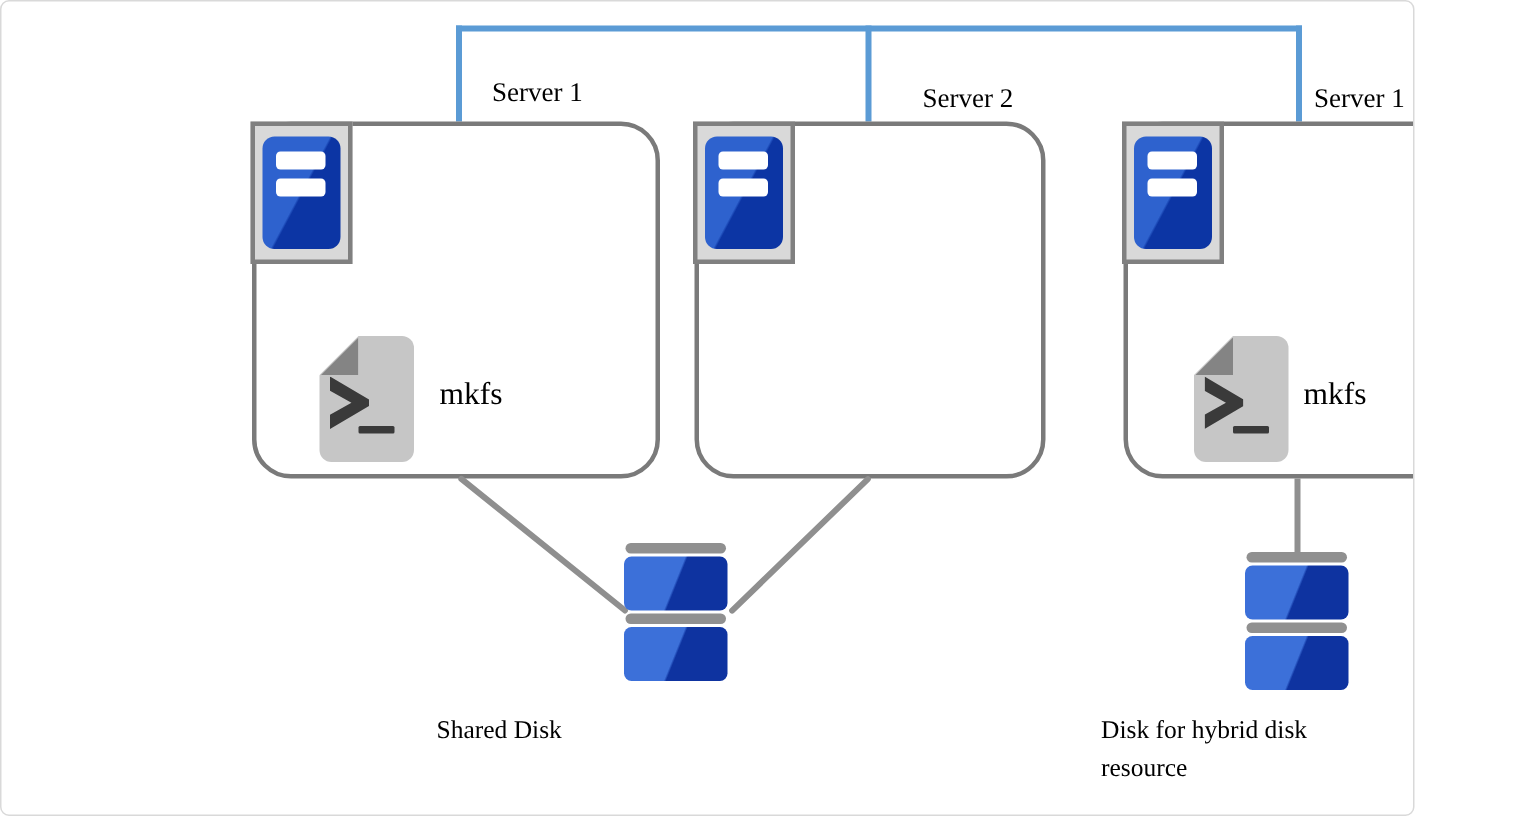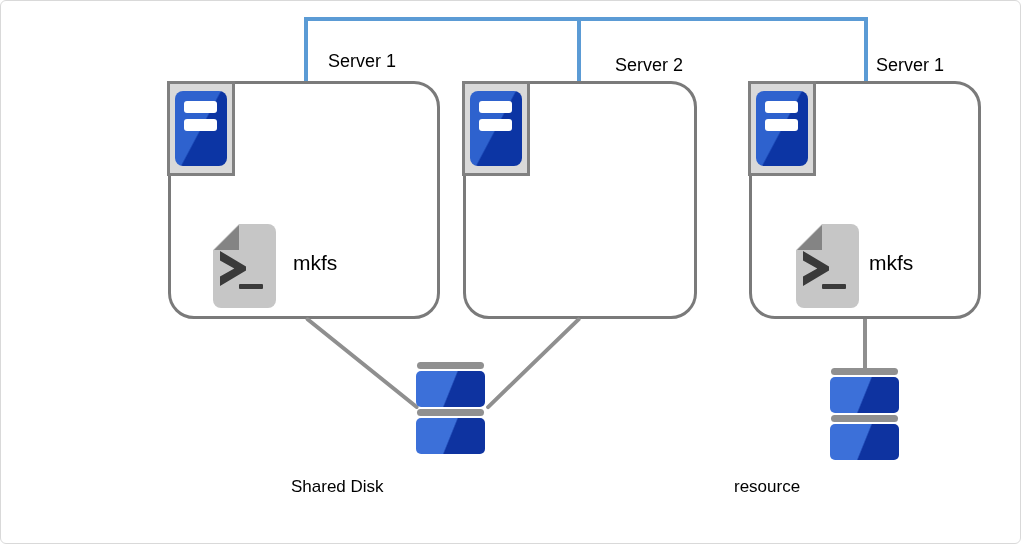--- a/index.html
+++ b/index.html
@@ -1,24 +1,24 @@
 <!DOCTYPE html>
 <html style="--connector-blue: #5B9BD5; --box-border-gray: #7A7A7A; --link-gray: #8F8F8F; --canvas-border: #D9D9D9; --icon-frame-bg: #D9D9D9; --icon-frame-border: #808080; --tower-blue-light: #2E62CE; --tower-blue-dark: #0C35A4; --disk-blue-light: #3C70D9; --disk-blue-dark: #0E33A0; --disk-cap-gray: #909090; --page-gray: #C6C6C6; --page-fold-gray: #848484; --glyph-dark: #3A3A3A; --text-black: #000000;"><head>
 <meta charset="utf-8">
 <style>
   html,body { margin:0; padding:0; background:#ffffff; }
   .canvas {
     position:relative;
-    width:1021px; height:544px;
+    width:943px; height:544px;
     box-sizing:border-box;
     background:#ffffff;
     border:1px solid var(--canvas-border,#D9D9D9);
     border-radius:6px;
     overflow:hidden;
-    font-family:Liberation Sans, sans-serif;
+    font-family:Liberation Serif, serif;
     color:var(--text-black,#000);
   }
 
   
   .blue-h,.blue-v { position:absolute; background:var(--connector-blue,#5B9BD5); }
   .blue-h { left:303px; top:16px; width:564px; height:4px; }
   .blue-v { top:16px; width:4px; height:64px; }
   .v1 { left:303px; } .v2 { left:576px; } .v3 { left:863px; }
 
   
@@ -164,16 +164,17 @@
     <div class="cap"></div>
     <div class="dbody"></div>
     <div class="cap"></div>
     <div class="dbody"></div>
   </div>
 
   <div class="dlabel dl-shared">
     <div>Shared Disk</div>
   </div>
   <div class="dlabel dl-hybrid">
+    <div>Disk for hybrid disk</div>
     <div>resource</div>
   </div>
 
 </div>
 
 </body></html>

